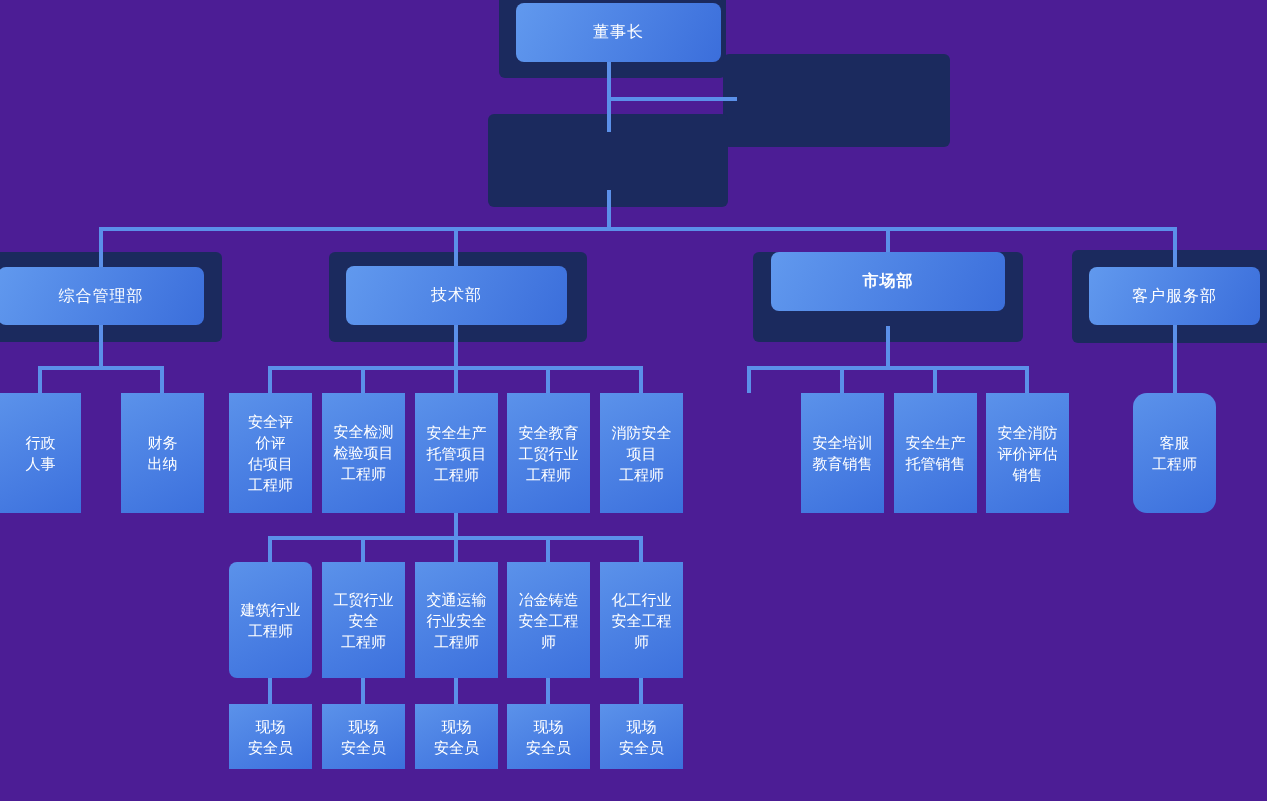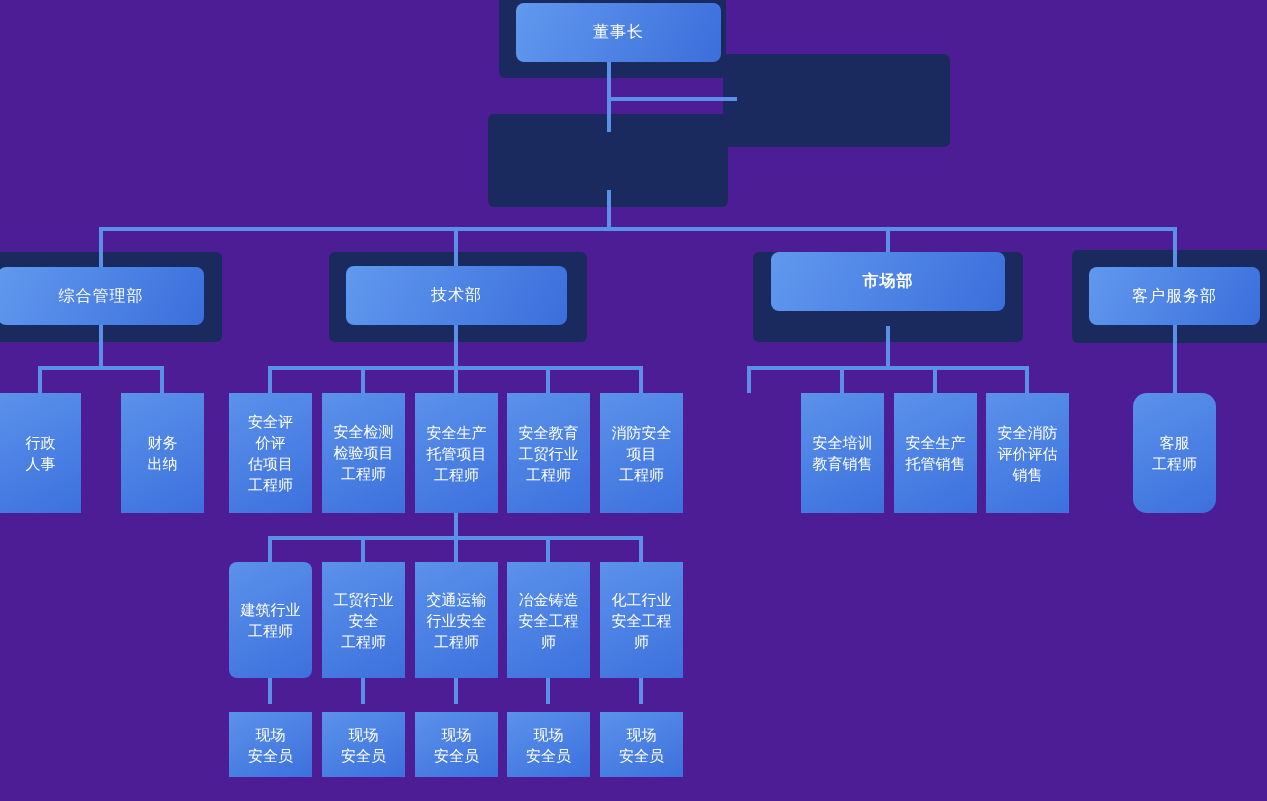--- a/index.html
+++ b/index.html
@@ -14,21 +14,21 @@
     border-radius:8px;color:#ffffff;display:flex;align-items:center;justify-content:center;
     font-size:16px;letter-spacing:1px;z-index:3;
   }
   .small{
     position:absolute;width:83px;background:linear-gradient(152deg,#5b92ea 0%,#3c70dd 100%);
     color:#ffffff;display:flex;align-items:center;justify-content:center;text-align:center;
     white-space:pre-line;font-size:15px;line-height:21px;z-index:3;
   }
   .r3{top:393px;height:120px;}
   .r4{top:562px;height:116px;}
-  .r5{top:704px;height:65px;margin-top:8px;}
+  .r5{top:704px;height:65px;}
 </style>
 </head>
 <body>
 
 <div id="stage">
 
   <div class="navy" style="left:499px;top:0;width:227px;height:78px;border-top-left-radius:0;border-top-right-radius:0;"></div>
   <div class="navy" style="left:723px;top:54px;width:227px;height:93px;"></div>
   <div class="navy" style="left:488px;top:114px;width:240px;height:93px;"></div>
   <div class="navy" style="left:-8px;top:252px;width:230px;height:90px;"></div>

